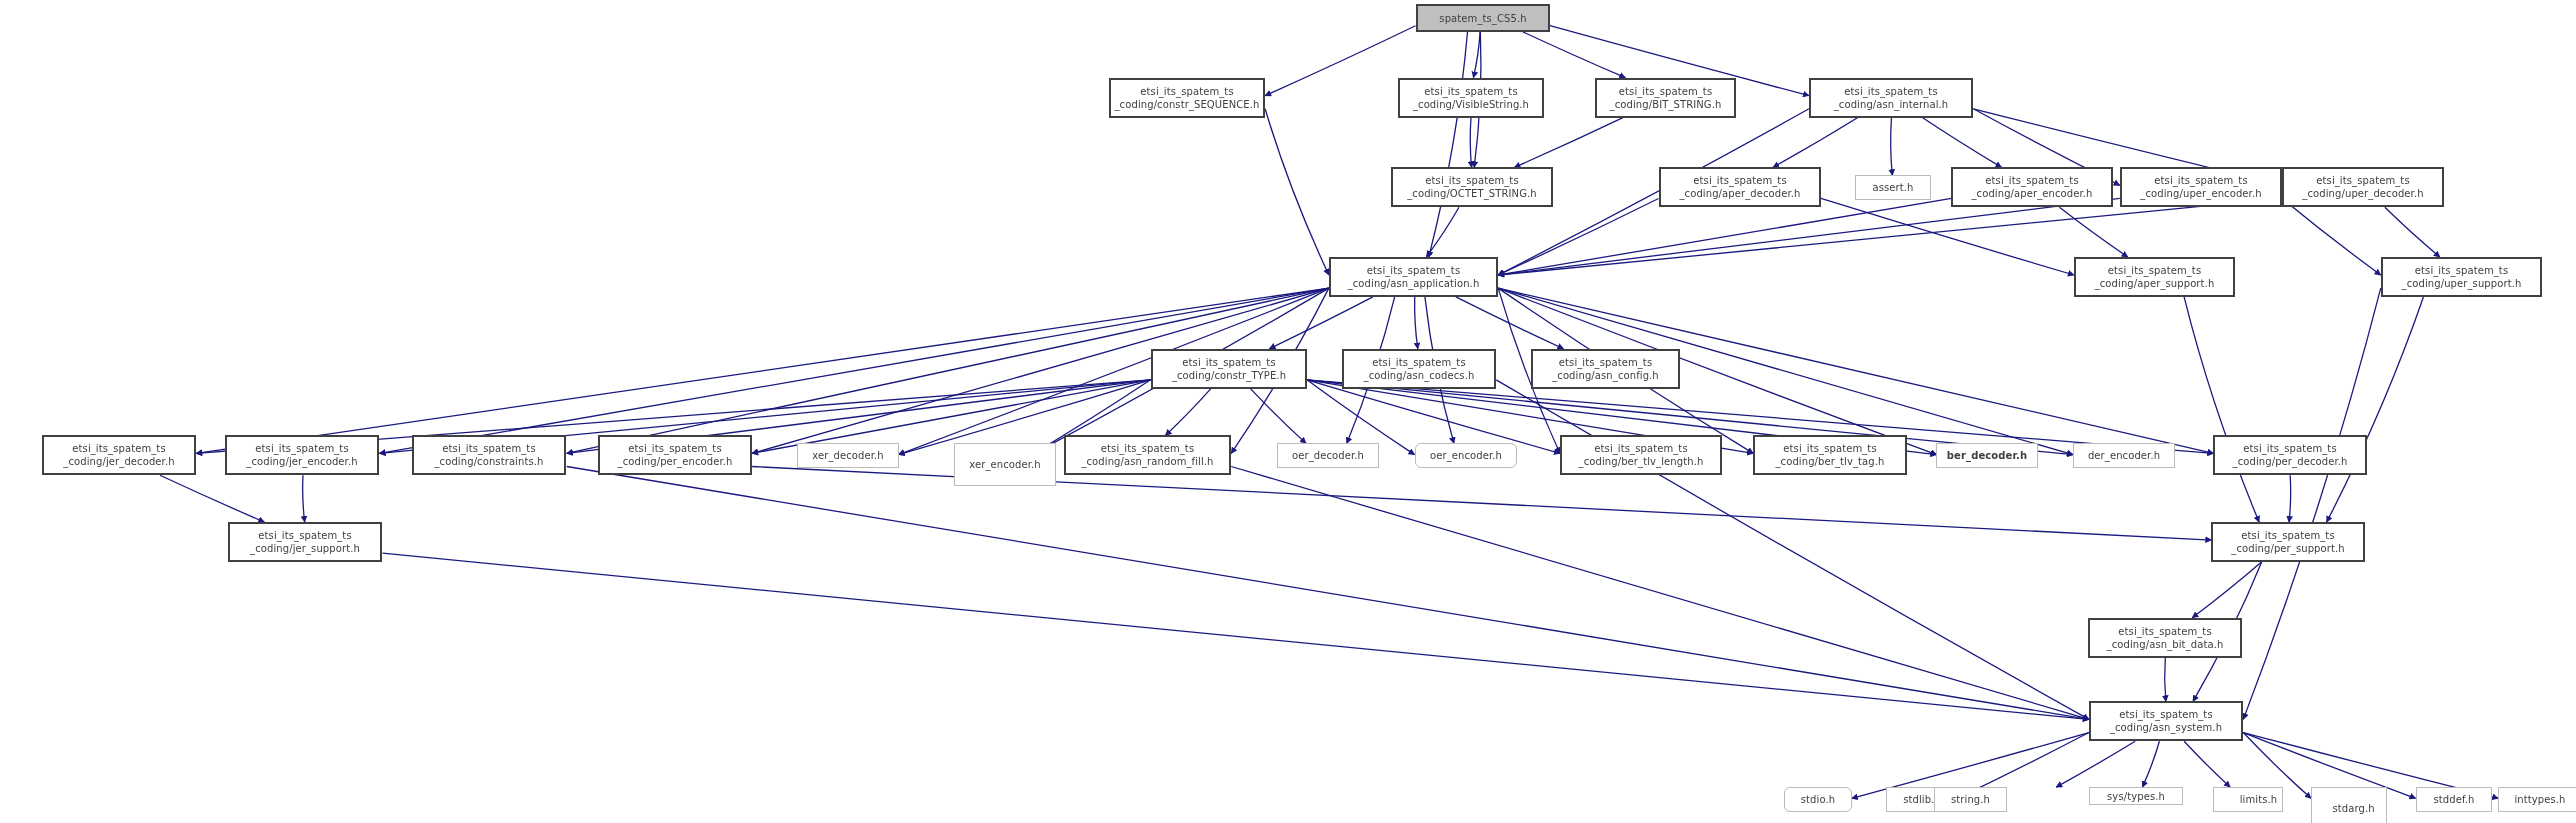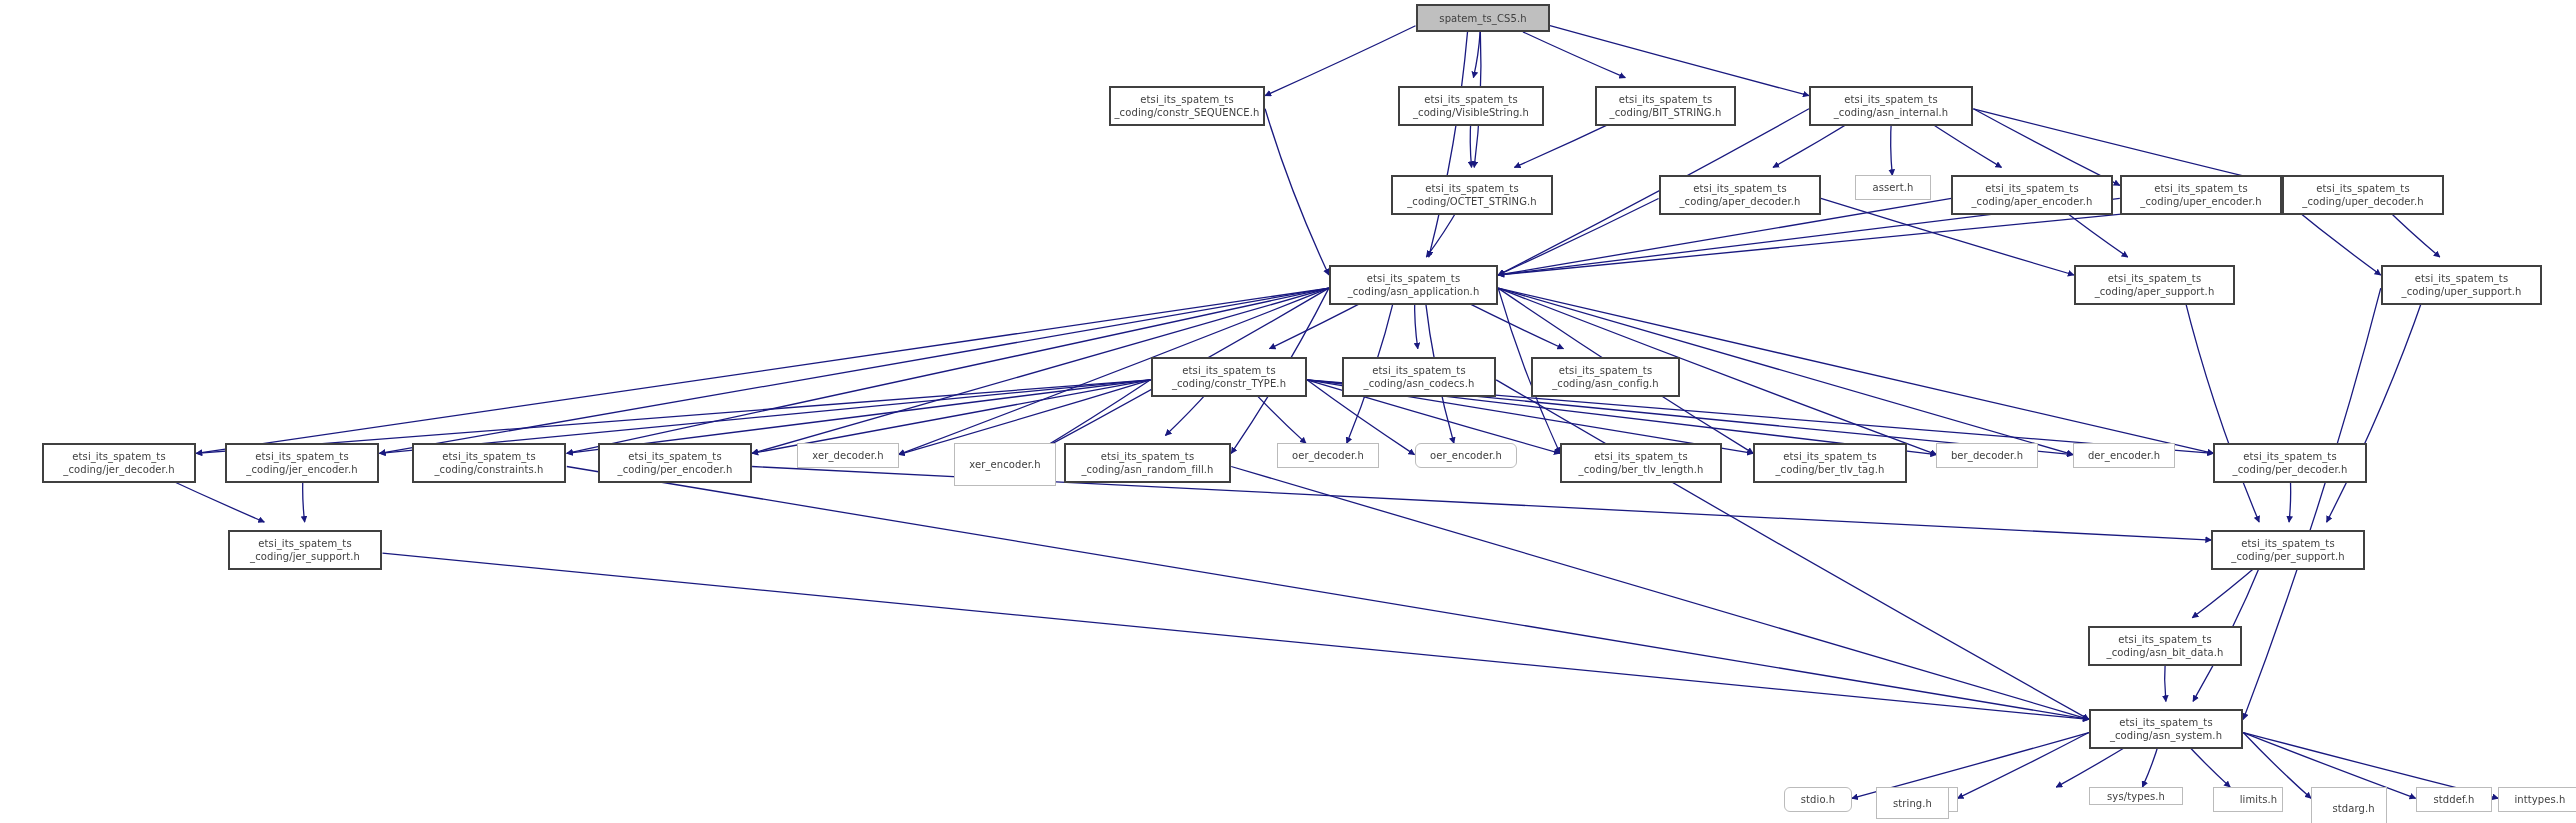--- a/index.html
+++ b/index.html
@@ -33,21 +33,20 @@
     border: 1px solid #bbbbbb;
     color: #404040;
     font-size: 10px;
     line-height: 1.30;
     white-space: pre;
     text-align: center;
     letter-spacing: 0.01em;
   }
   .node.strong {
     border: 2px solid #404040;
-    margin-top: 8px;
   }
   .node.root {
     background: #bfbfbf;
     border: 2px solid #404040;
   }
   .node .ln {
     display: block;
     width: 100%;
     text-align: center;
   }
@@ -167,30 +166,30 @@
       <div class="node strong" style="left: 225px; top: 435px; width: 154px; height: 40px;"><span class="ln">etsi_its_spatem_ts</span><span class="ln l2">_coding/jer_encoder.h</span></div>
       <div class="node strong" style="left: 412px; top: 435px; width: 154px; height: 40px;"><span class="ln">etsi_its_spatem_ts</span><span class="ln l2">_coding/constraints.h</span></div>
       <div class="node strong" style="left: 598px; top: 435px; width: 154px; height: 40px;"><span class="ln">etsi_its_spatem_ts</span><span class="ln l2">_coding/per_encoder.h</span></div>
       <div class="node " style="left: 797px; top: 443px; width: 102px; height: 25px;"><span class="ln">xer_decoder.h</span></div>
       <div class="node " style="left: 954px; top: 443px; width: 102px; height: 43px;"><span class="ln">xer_encoder.h</span></div>
       <div class="node strong" style="left: 1064px; top: 435px; width: 167px; height: 40px;"><span class="ln">etsi_its_spatem_ts</span><span class="ln l2">_coding/asn_random_fill.h</span></div>
       <div class="node " style="left: 1277px; top: 443px; width: 102px; height: 25px;"><span class="ln">oer_decoder.h</span></div>
       <div class="node " style="left: 1415px; top: 443px; width: 102px; height: 25px; border-radius: 6px;"><span class="ln">oer_encoder.h</span></div>
       <div class="node strong" style="left: 1560px; top: 435px; width: 162px; height: 40px;"><span class="ln">etsi_its_spatem_ts</span><span class="ln l2">_coding/ber_tlv_length.h</span></div>
       <div class="node strong" style="left: 1753px; top: 435px; width: 154px; height: 40px;"><span class="ln">etsi_its_spatem_ts</span><span class="ln l2">_coding/ber_tlv_tag.h</span></div>
-      <div class="node " style="left: 1936px; top: 443px; width: 102px; height: 25px;"><span class="ln">ber_decoder.h</span></div>
+      <div class="node " style="left: 1936px; top: 443px; width: 102px; height: 25px; font-weight: bold;"><span class="ln">ber_decoder.h</span></div>
       <div class="node " style="left: 2073px; top: 443px; width: 102px; height: 25px;"><span class="ln">der_encoder.h</span></div>
       <div class="node strong" style="left: 2213px; top: 435px; width: 154px; height: 40px;"><span class="ln">etsi_its_spatem_ts</span><span class="ln l2">_coding/per_decoder.h</span></div>
       <div class="node strong" style="left: 228px; top: 522px; width: 154px; height: 40px;"><span class="ln">etsi_its_spatem_ts</span><span class="ln l2">_coding/jer_support.h</span></div>
       <div class="node strong" style="left: 2211px; top: 522px; width: 154px; height: 40px;"><span class="ln">etsi_its_spatem_ts</span><span class="ln l2">_coding/per_support.h</span></div>
       <div class="node strong" style="left: 2088px; top: 618px; width: 154px; height: 40px;"><span class="ln">etsi_its_spatem_ts</span><span class="ln l2">_coding/asn_bit_data.h</span></div>
       <div class="node strong" style="left: 2089px; top: 701px; width: 154px; height: 40px;"><span class="ln">etsi_its_spatem_ts</span><span class="ln l2">_coding/asn_system.h</span></div>
       <div class="node " style="left: 1784px; top: 787px; width: 68px; height: 25px; border-radius: 6px;"><span class="ln">stdio.h</span></div>
       <div class="node " style="left: 1886px; top: 787px; width: 72px; height: 25px;"><span class="ln">stdlib.h</span></div>
-      <div class="node " style="left: 1876px; top: 787px; width: 73px; height: 32px;"><span class="ln">string.h</span></div>
+      <div class="node " style="left: 1934px; top: 787px; width: 73px; height: 25px;"><span class="ln">string.h</span></div>
       <div class="node " style="left: 2089px; top: 787px; width: 94px; height: 18px;"><span class="ln">sys/types.h</span></div>
       <div class="node " style="left: 2213px; top: 787px; width: 70px; height: 25px; padding-left: 21px;"><span class="ln">limits.h</span></div>
       <div class="node " style="left: 2311px; top: 787px; width: 76px; height: 42px; padding-left: 9px;"><span class="ln">stdarg.h</span></div>
       <div class="node " style="left: 2416px; top: 787px; width: 76px; height: 25px;"><span class="ln">stddef.h</span></div>
       <div class="node " style="left: 2498px; top: 787px; width: 84px; height: 25px;"><span class="ln">inttypes.h</span></div>
     </div>
 </div>
 
 
 </body></html>

